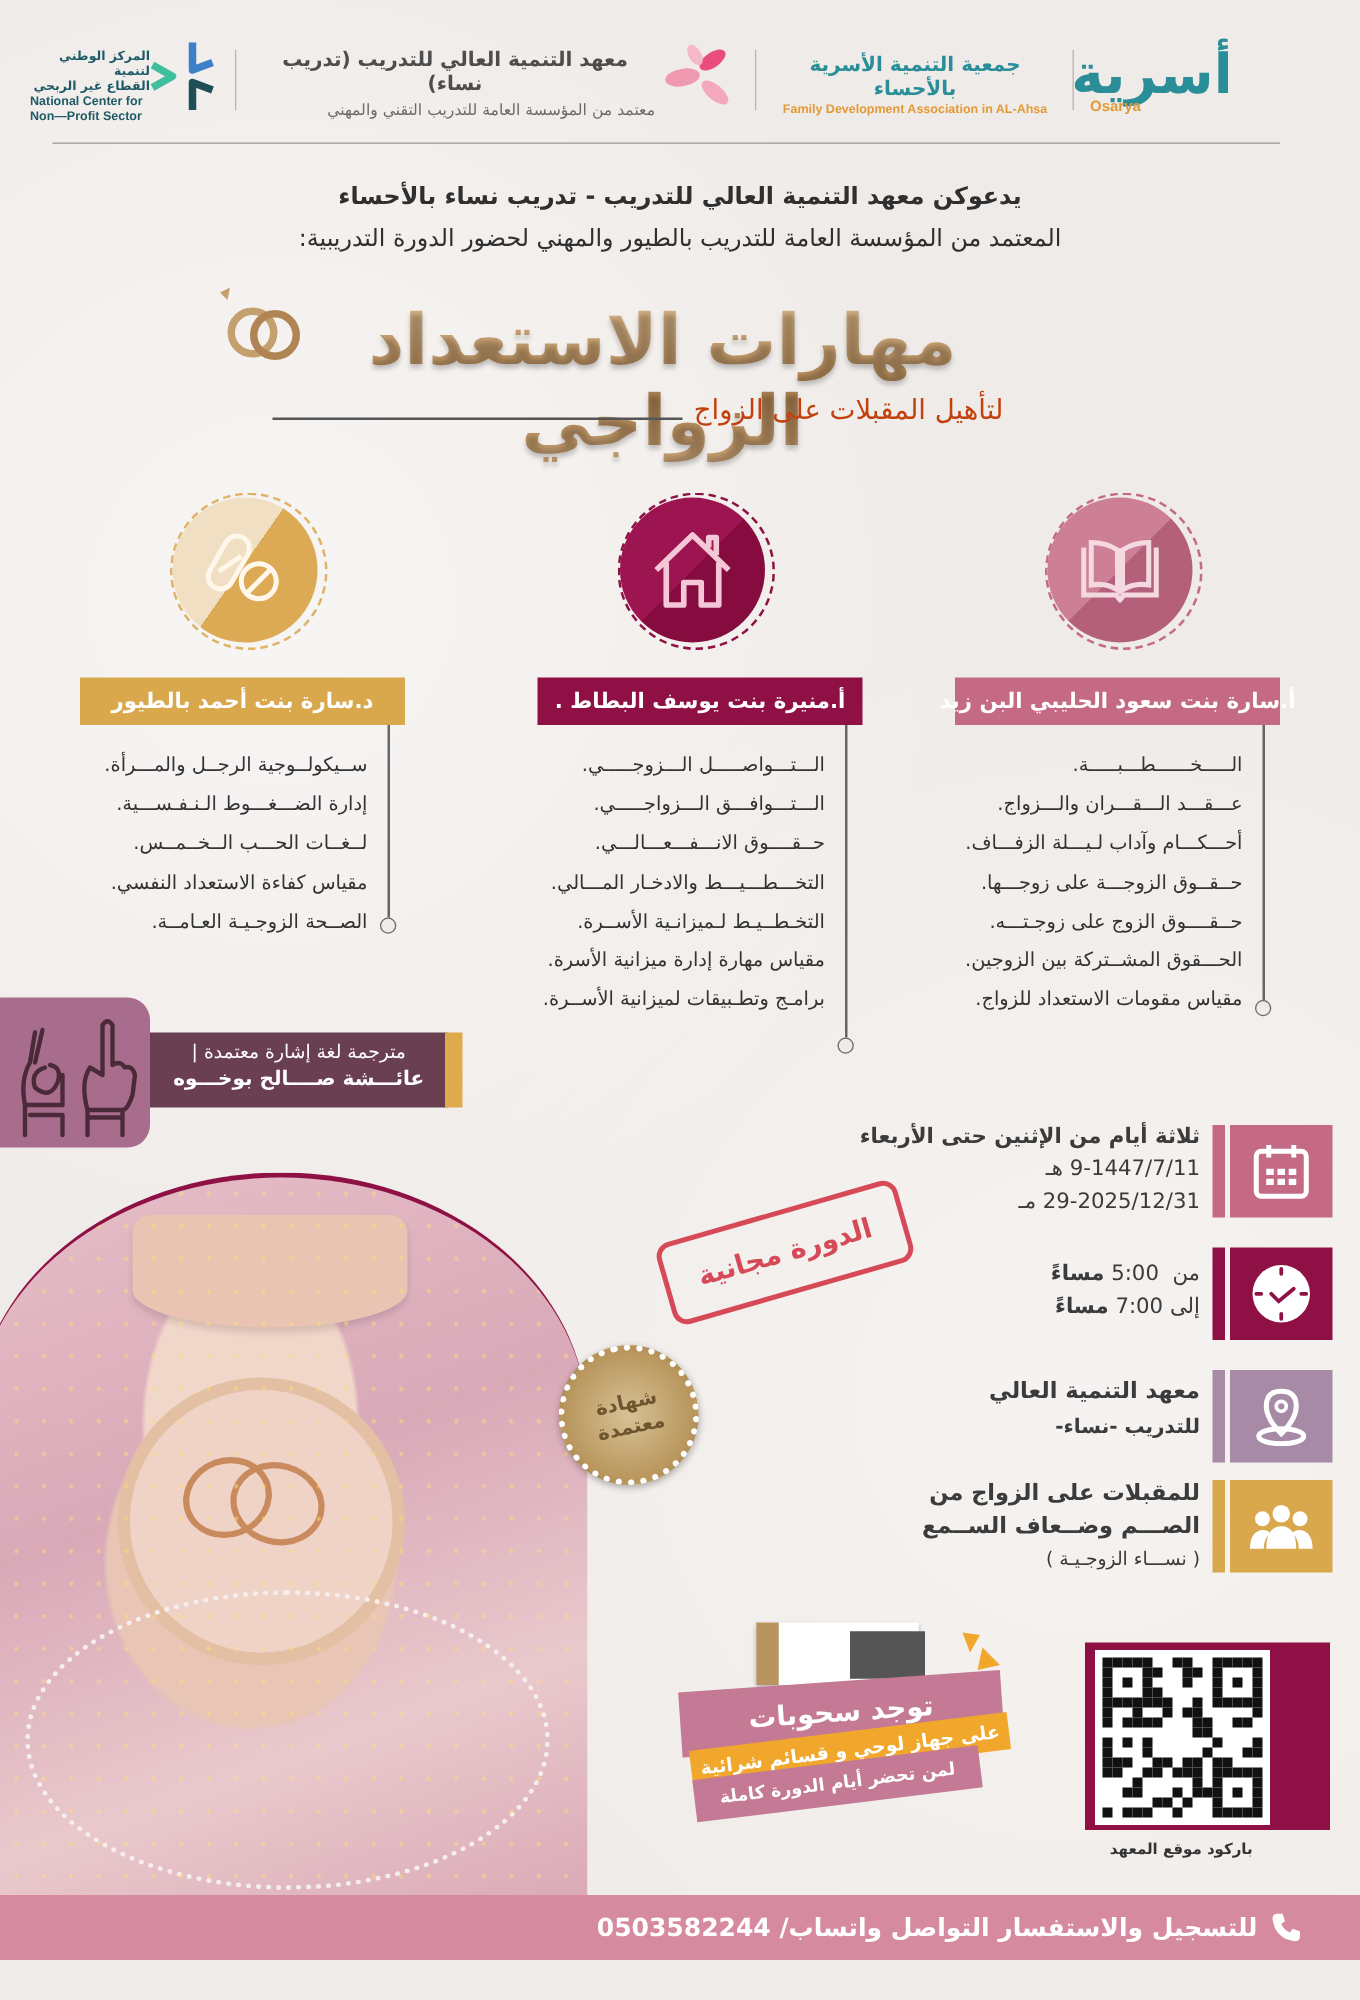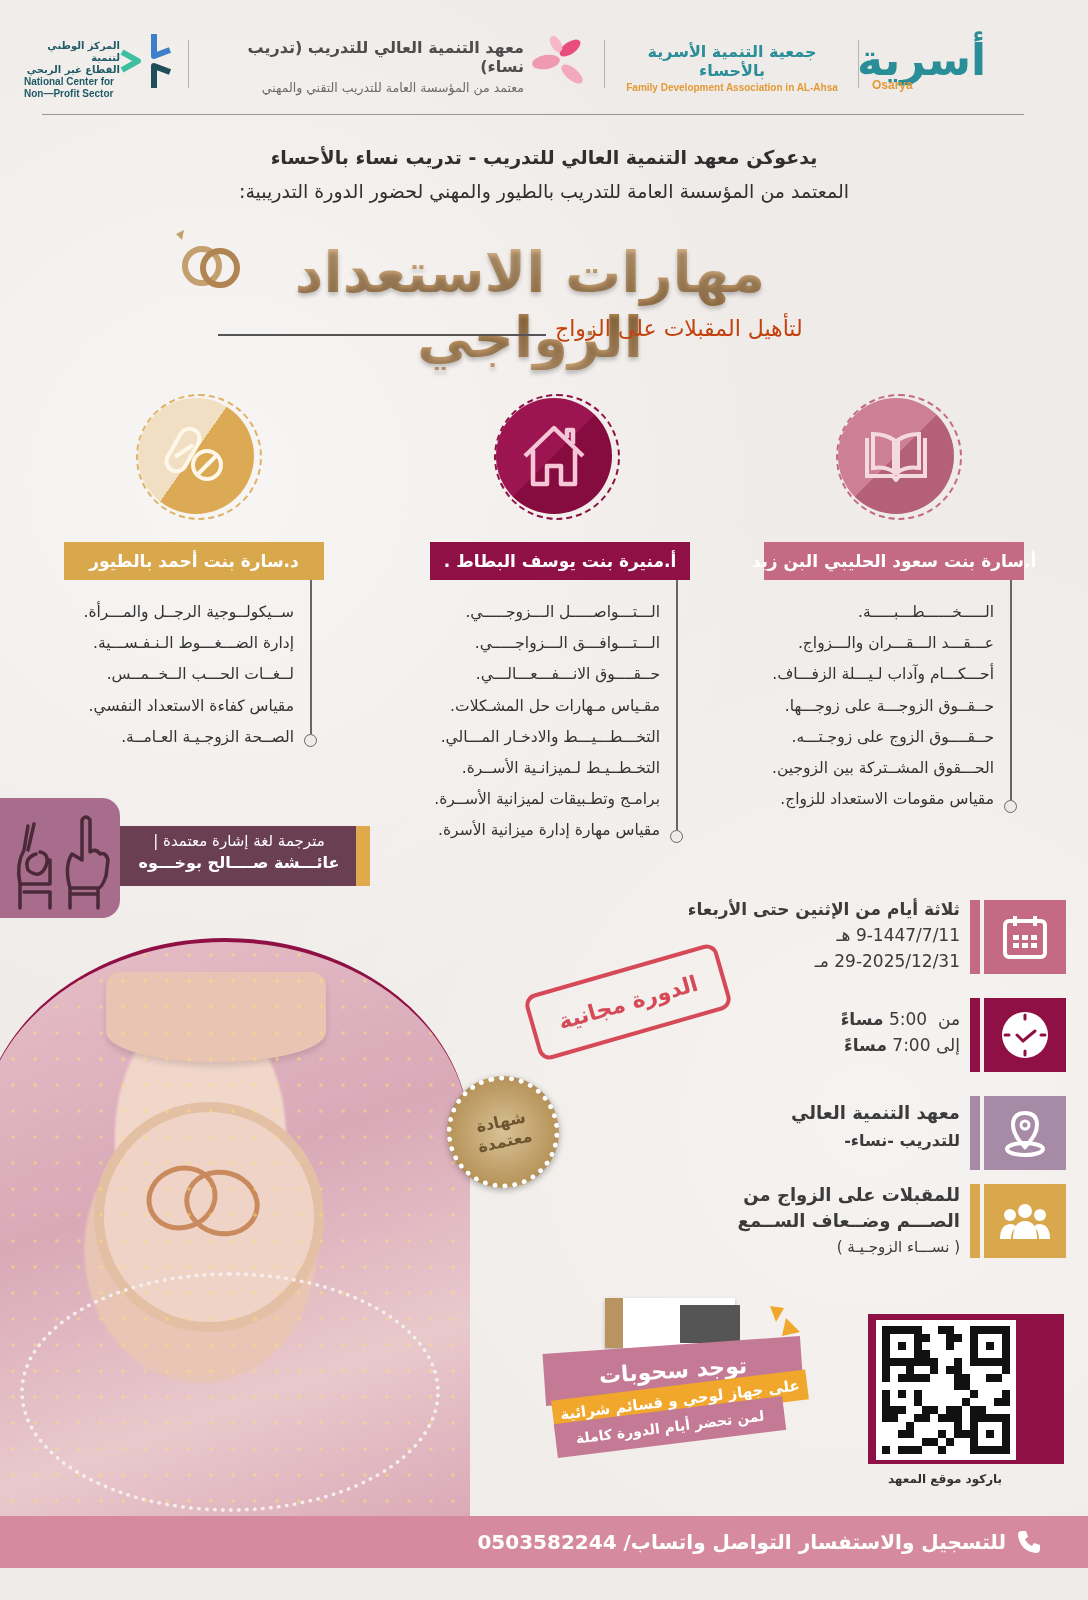--- a/index.html
+++ b/index.html
@@ -15,21 +15,21 @@
   }
   .abs { position: absolute; }
 
   
   .hdr-line { left: 42px; right: 64px; top: 114px; height: 1px; background: #9b9590; }
   .vsep { width: 1px; height: 48px; background: #b9b3ae; }
   .osarya-word { font-size: 44px; font-weight: bold; color: #2a8e98; letter-spacing: -2px; line-height: 1; }
   .osarya-sub { font-size: 12px; color: #e39a36; font-family: "Liberation Sans", sans-serif; font-weight: bold; }
   .assoc-ar { font-size: 16px; color: #2a8e98; font-weight: bold; }
   .assoc-en { font-size: 10px; color: #e39a36; font-family: "Liberation Sans", sans-serif; font-weight: bold; direction: ltr; }
-  .inst-ar { font-size: 16px; color: #4d4d4d; font-weight: bold; }
+  .inst-ar { font-size: 16px; color: #4d4d4d; font-weight: bold; text-align: center; }
   .inst-sub { font-size: 12.5px; color: #6a6a6a; }
   .ncnp-ar { font-size: 10px; color: #1f5b67; font-weight: bold; line-height: 1.2; text-align: right; }
   .ncnp-en { font-size: 10px; color: #1f5b67; font-family: "Liberation Sans", sans-serif; font-weight: bold; direction: ltr; line-height: 1.2; text-align: left; }
 
   
   .intro1 { font-size: 19px; font-weight: bold; color: #2f2f2f; text-align: center; width: 1088px; left: 0; top: 146px; }
   .intro2 { font-size: 19px; color: #2f2f2f; text-align: center; width: 1088px; left: 0; top: 180px; }
   .title {
     font-size: 56px; font-weight: bold; color: #b68f5d; left: 180px; top: 240px; width: 700px; text-align: center;
     text-shadow: 0 3px 4px rgba(0,0,0,0.22);
@@ -195,25 +195,24 @@
   <div>مقياس مقومات الاستعداد للزواج.</div>
 </div>
 
 <div class="abs spk-hdr" style="left:430px; top:542px; width:260px; background:#8e1045;">أ.منيرة بنت يوسف البطاط .</div>
 <div class="abs vline" style="left:676px; top:580px; height:250px;"></div>
 <div class="abs dot" style="left:670px; top:830px;"></div>
 <div class="abs topics" style="left:398px; top:597px; width:262px;">
   <div>الـــتـــواصـــــل الـــزوجـــــي.</div>
   <div>الـــتـــوافـــق الـــزواجـــــي.</div>
   <div>حــقــــوق الانـــفـــعـــالـــي.</div>
-  <div>مقـياس مـهارات حل المشـكلات.</div>
   <div>التخـــطـــيـــط والادخـار المـــالي.</div>
   <div>التخـطــيـط لـميزانـية الأســرة.</div>
+  <div>مقياس مهارة إدارة ميزانية الأسرة.</div>
   <div>برامـج وتطـبيقات لميزانية الأســرة.</div>
-  <div>مقياس مهارة إدارة ميزانية الأسرة.</div>
 </div>
 
 <div class="abs spk-hdr" style="left:64px; top:542px; width:260px; background:#d9a74c;">د.سارة بنت أحمد بالطيور</div>
 <div class="abs vline" style="left:310px; top:580px; height:154px;"></div>
 <div class="abs dot" style="left:304px; top:734px;"></div>
 <div class="abs topics" style="left:44px; top:597px; width:250px;">
   <div>ســيكولــوجية الرجــل والمـــرأة.</div>
   <div>إدارة الضـــغـــوط الـنـفـســـية.</div>
   <div>لــغــات الحـــب الــخــمــس.</div>
   <div>مقياس كفاءة الاستعداد النفسي.</div>

